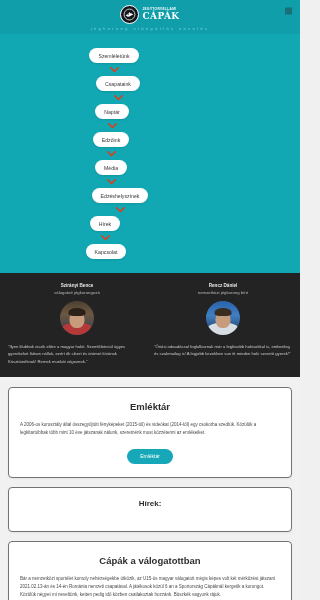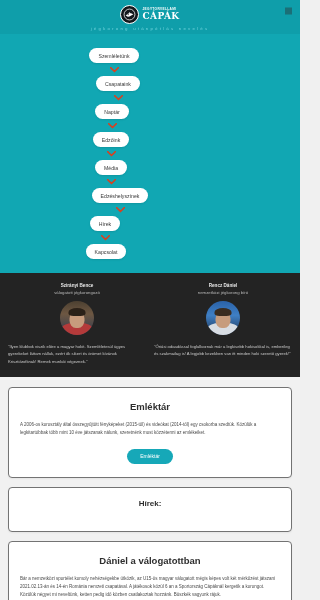--- a/index.html
+++ b/index.html
@@ -378,21 +378,21 @@
       <div class="btn-row">
         <button class="btn-primary">Emléktár</button>
       </div>
     </div>
 
     <div class="card card-compact">
       <div class="card-title">Hírek:</div>
     </div>
 
     <div class="card">
-      <div class="card-title">Dániel a válogatottban</div>
+      <div class="card-title">Cápák a válogatottban</div>
       <div class="card-body">Bár a nemzetközi sportélet komoly nehézségekbe ütközik, az U15-ös magyar válogatott mégis képes volt két mérkőzést játszani 2021.02.13-án és 14-én Románia nemzeti csapatával. A játékosok közül 6 an a Sportország Cápáknál kergetik a korongot. Közülük négyet mi neveltünk, ketten pedig idő közben csatlakoztak hozzánk. Büszkék vagyunk rájuk.</div>
       <div class="card-sub">A kölcsök:</div>
 
     </div>
 
   </div>
 
 </div>
 
 </body></html>

